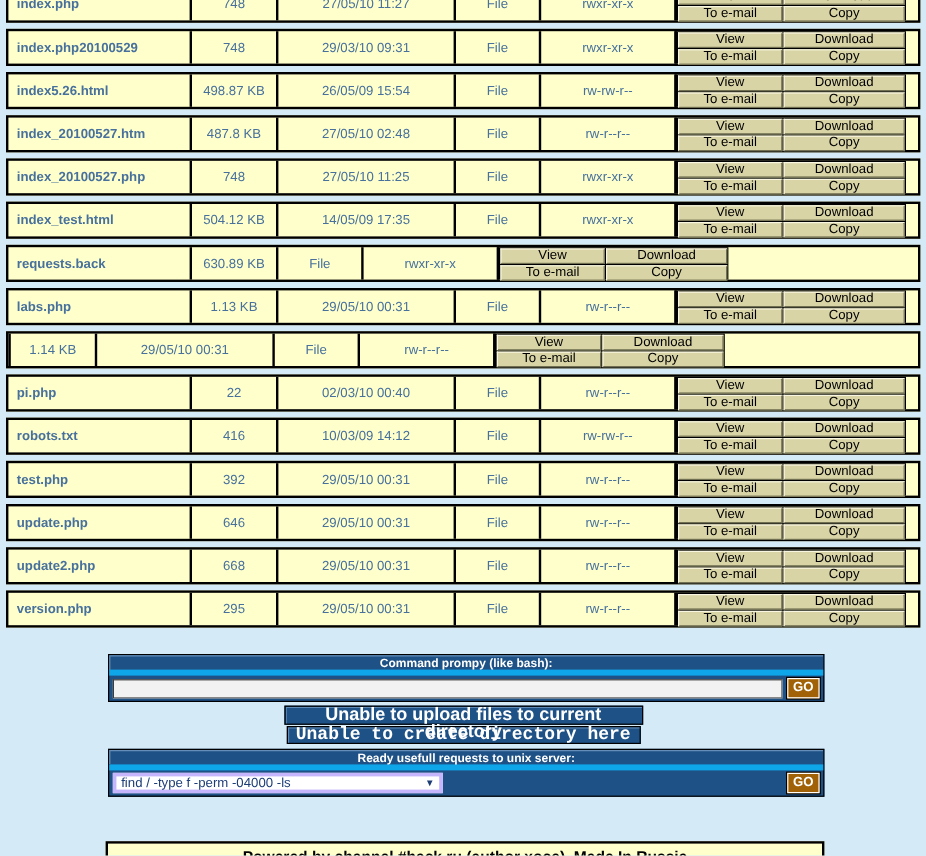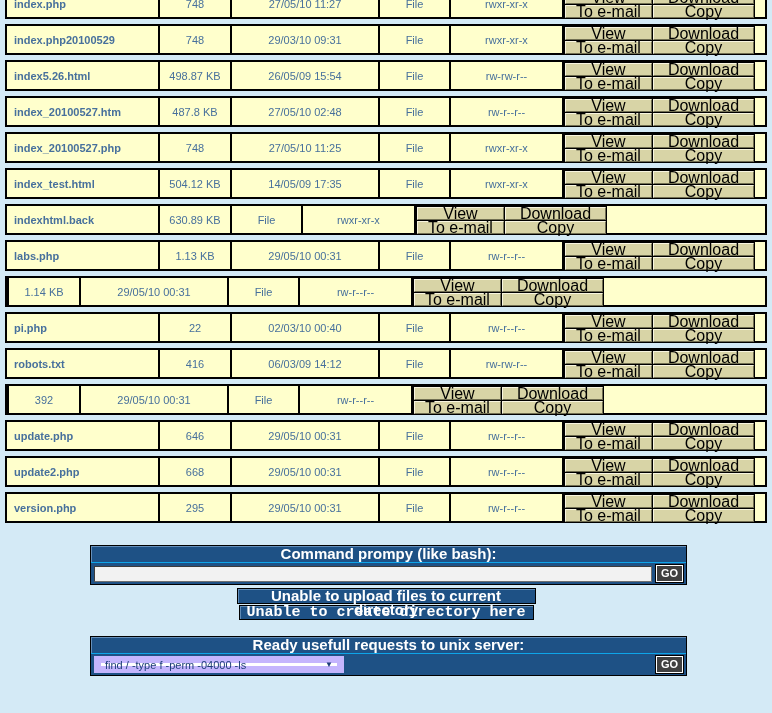--- a/index.html
+++ b/index.html
@@ -31,59 +31,59 @@
   .c-perms{ width:113px; }
   .c-act  {
     width:193px; padding:1px;
     display:grid; grid-template-columns:46% 1fr; grid-template-rows:1fr 1fr;
     gap:1px; background:#000; border-left:2px solid #000;
   }
   .act-btn {
     background:#d8d4a6;
     border-top:1px solid #f8f5e0; border-left:1px solid #f8f5e0;
     border-bottom:1px solid #716f52; border-right:1px solid #716f52;
-    color:#000; font-size:16px; line-height:11px;
+    color:#000; font-size:11px; line-height:11px;
     display:flex; align-items:center; justify-content:center;
     cursor:pointer; padding:0;
     font-family:"Liberation Sans", sans-serif;
   }
   
   .section { width:597px; margin-left:90px; border:1px solid #000; background:#1e5185; }
   .section-hd {
-    background:#1e5185; color:#fff; font-weight:bold; font-size:15px;
+    background:#1e5185; color:#fff; font-weight:bold; font-size:10px;
     text-align:center; height:17px; line-height:16px;
-    border-bottom:1px solid #0ea5e9;
+    border-bottom:5px solid #0ea5e9;
     box-shadow: inset 1px 1px 0 rgba(160,195,230,.55);
   }
   .section-row { display:flex; align-items:center; padding:2px 3px; gap:4px; }
   .cmd-input {
     flex:1; height:16px;
     background:#f2f2f2;
     border:1px solid #6e6e6e; border-top-color:#3c3c3c; border-left-color:#3c3c3c;
     font-size:11px; padding:0 3px;
     font-family:"Liberation Sans", sans-serif;
   }
   .go-btn {
-    background:#404040; color:#fff; font-weight:bold; font-size:11px;
+    background:#a16207; color:#fff; font-weight:bold; font-size:11px;
     border:1px solid #fff; box-shadow:0 0 0 1px #000;
     padding:1px 4px; height:17px; line-height:13px; cursor:pointer;
     font-family:"Liberation Sans", sans-serif;
   }
   .warn-bar {
     background:#1e5185; color:#fff; font-weight:bold; font-size:15px;
     text-align:center; border:1px solid #000;
     box-shadow: inset 1px 1px 0 rgba(160,195,230,.5);
     height:16px; line-height:14px;
     margin:3px auto 0;
   }
   .warn-upload { width:299px; }
   .warn-mkdir  { width:295px; margin-top:1px; height:15px;font-family:Liberation Mono, monospace; }
   .select-box {
-    width:250px; height:17px; background:#fff;
-    border:7px solid #c4b5fd;
+    width:275px; height:17px; background:#fff;
+    border:3px solid #c4b5fd;
     color:#1d3d77; font-size:11px; padding:0 4px;
     display:flex; align-items:center; justify-content:space-between;
     cursor:pointer;
   }
   .select-arrow { font-size:8px; color:#1d3d77; }
   .flex-fill { flex:1; }
   
   .footer-bar {
     width:599px; margin:37px 0 0 88px;
     background:#ffffcc; border:2px solid #000;
@@ -167,21 +167,21 @@
     <div class="cell c-type">File</div>
     <div class="cell c-perms">rwxr-xr-x</div>
     <div class="c-act">
       <button class="act-btn">View</button>
       <button class="act-btn">Download</button>
       <button class="act-btn">To e-mail</button>
       <button class="act-btn">Copy</button>
     </div>
   </div>
     <div class="file-row">
-    <div class="cell c-name">indexhtml.back</div>
+    <div class="cell c-name">requests.back</div>
     <div class="cell c-size">630.89 KB</div>
     <div class="cell c-type">File</div>
     <div class="cell c-perms">rwxr-xr-x</div>
     <div class="c-act">
       <button class="act-btn">View</button>
       <button class="act-btn">Download</button>
       <button class="act-btn">To e-mail</button>
       <button class="act-btn">Copy</button>
     </div>
   </div>
@@ -219,31 +219,32 @@
     <div class="c-act">
       <button class="act-btn">View</button>
       <button class="act-btn">Download</button>
       <button class="act-btn">To e-mail</button>
       <button class="act-btn">Copy</button>
     </div>
   </div>
     <div class="file-row">
     <div class="cell c-name">robots.txt</div>
     <div class="cell c-size">416</div>
-    <div class="cell c-date">06/03/09 14:12</div>
+    <div class="cell c-date">10/03/09 14:12</div>
     <div class="cell c-type">File</div>
     <div class="cell c-perms">rw-rw-r--</div>
     <div class="c-act">
       <button class="act-btn">View</button>
       <button class="act-btn">Download</button>
       <button class="act-btn">To e-mail</button>
       <button class="act-btn">Copy</button>
     </div>
   </div>
     <div class="file-row">
+    <div class="cell c-name">test.php</div>
     <div class="cell c-size">392</div>
     <div class="cell c-date">29/05/10 00:31</div>
     <div class="cell c-type">File</div>
     <div class="cell c-perms">rw-r--r--</div>
     <div class="c-act">
       <button class="act-btn">View</button>
       <button class="act-btn">Download</button>
       <button class="act-btn">To e-mail</button>
       <button class="act-btn">Copy</button>
     </div>
@@ -293,21 +294,21 @@
   <div class="section-hd">Command prompy (like bash):</div>
   <div class="section-row">
     <input type="text" class="cmd-input" value="" style="">
     <button class="go-btn">GO</button>
   </div>
 </div>
 
 <div class="warn-bar warn-upload">Unable to upload files to current directory</div>
 <div class="warn-bar warn-mkdir">Unable to create directory here</div>
 
-<div class="section" style="margin-top:16px;">
+<div class="section" style="margin-top:4px;">
   <div class="section-hd">Ready usefull requests to unix server:</div>
   <div class="section-row">
     <div class="select-box">
       <span>find / -type f -perm -04000 -ls</span>
       <span class="select-arrow">▼</span>
     </div>
     <div class="flex-fill"></div>
     <button class="go-btn">GO</button>
   </div>
 </div>

